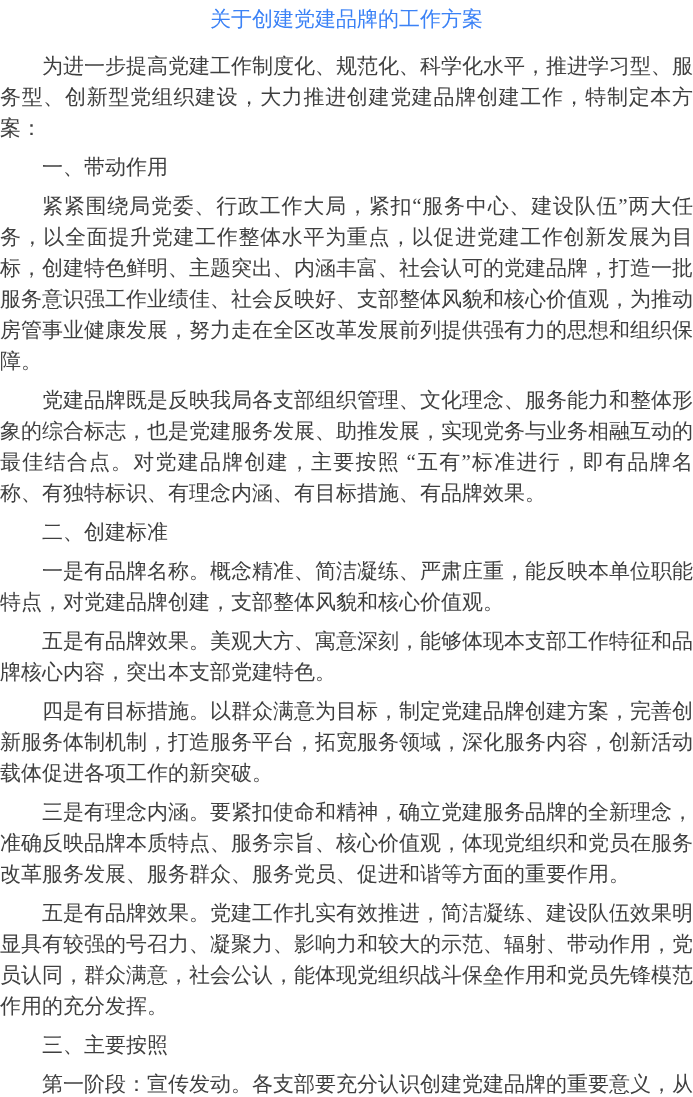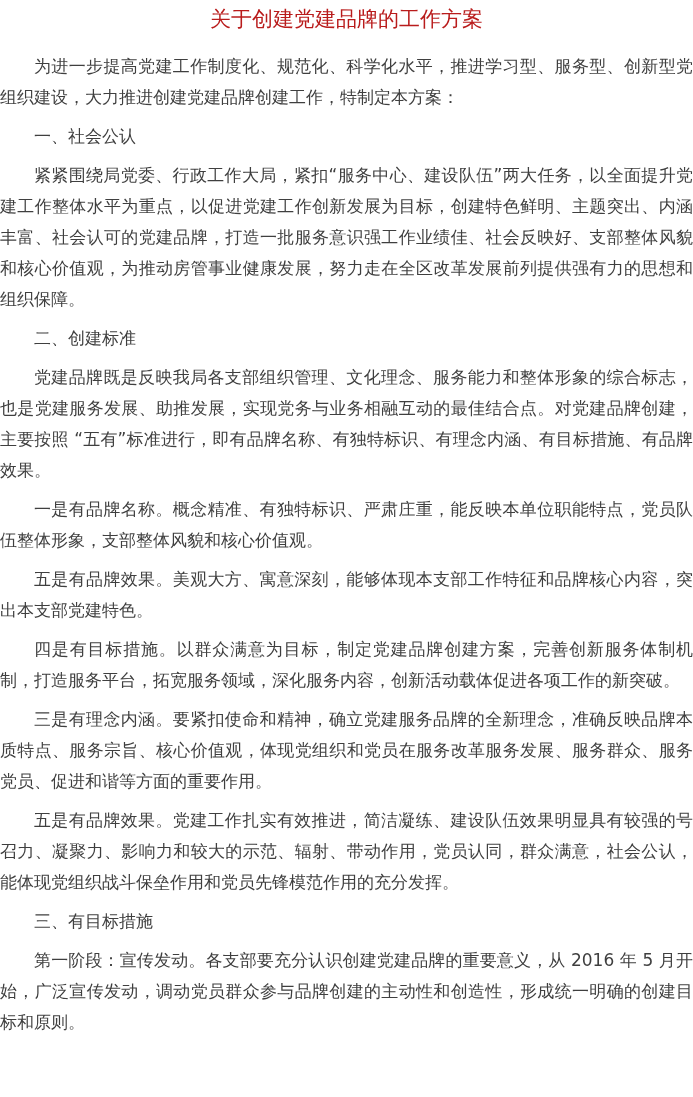--- a/index.html
+++ b/index.html
@@ -15,44 +15,45 @@
     background: #ffffff;
     color: #3f3f3f;
     font-family: "DejaVu Sans", "Liberation Sans", sans-serif;
   }
   .doc-title {
     margin: 4px 0 16px 0;
     font-size: 21px;
     font-weight: normal;
     line-height: 31px;
     text-align: center;
-    color: #b91c1c;
+    color: #3b82f6;
   }
   .para {
     margin: 0 0 8px 0;
-    font-size: 17px;
+    font-size: 21px;
     line-height: 31px;
     text-align: justify;
     text-indent: 2em;
     word-break: break-all;
     color: #3f3f3f;
+    font-family: Liberation Serif, serif;
   }
 </style>
 </head>
 <body>
 
 <div class="page">
   <h1 class="doc-title">关于创建党建品牌的工作方案</h1>
 
   <p class="para">为进一步提高党建工作制度化、规范化、科学化水平，推进学习型、服务型、创新型党组织建设，大力推进创建党建品牌创建工作，特制定本方案：</p>
-  <p class="para">一、社会公认</p>
+  <p class="para">一、带动作用</p>
   <p class="para">紧紧围绕局党委、行政工作大局，紧扣“服务中心、建设队伍”两大任务，以全面提升党建工作整体水平为重点，以促进党建工作创新发展为目标，创建特色鲜明、主题突出、内涵丰富、社会认可的党建品牌，打造一批服务意识强工作业绩佳、社会反映好、支部整体风貌和核心价值观，为推动房管事业健康发展，努力走在全区改革发展前列提供强有力的思想和组织保障。</p>
+  <p class="para">党建品牌既是反映我局各支部组织管理、文化理念、服务能力和整体形象的综合标志，也是党建服务发展、助推发展，实现党务与业务相融互动的最佳结合点。对党建品牌创建，主要按照 “五有”标准进行，即有品牌名称、有独特标识、有理念内涵、有目标措施、有品牌效果。</p>
   <p class="para">二、创建标准</p>
-  <p class="para">党建品牌既是反映我局各支部组织管理、文化理念、服务能力和整体形象的综合标志，也是党建服务发展、助推发展，实现党务与业务相融互动的最佳结合点。对党建品牌创建，主要按照 “五有”标准进行，即有品牌名称、有独特标识、有理念内涵、有目标措施、有品牌效果。</p>
-  <p class="para">一是有品牌名称。概念精准、有独特标识、严肃庄重，能反映本单位职能特点，党员队伍整体形象，支部整体风貌和核心价值观。</p>
+  <p class="para">一是有品牌名称。概念精准、简洁凝练、严肃庄重，能反映本单位职能特点，对党建品牌创建，支部整体风貌和核心价值观。</p>
   <p class="para">五是有品牌效果。美观大方、寓意深刻，能够体现本支部工作特征和品牌核心内容，突出本支部党建特色。</p>
   <p class="para">四是有目标措施。以群众满意为目标，制定党建品牌创建方案，完善创新服务体制机制，打造服务平台，拓宽服务领域，深化服务内容，创新活动载体促进各项工作的新突破。</p>
   <p class="para">三是有理念内涵。要紧扣使命和精神，确立党建服务品牌的全新理念，准确反映品牌本质特点、服务宗旨、核心价值观，体现党组织和党员在服务改革服务发展、服务群众、服务党员、促进和谐等方面的重要作用。</p>
   <p class="para">五是有品牌效果。党建工作扎实有效推进，简洁凝练、建设队伍效果明显具有较强的号召力、凝聚力、影响力和较大的示范、辐射、带动作用，党员认同，群众满意，社会公认，能体现党组织战斗保垒作用和党员先锋模范作用的充分发挥。</p>
-  <p class="para">三、有目标措施</p>
+  <p class="para">三、主要按照</p>
   <p class="para">第一阶段：宣传发动。各支部要充分认识创建党建品牌的重要意义，从 2016 年 5 月开始，广泛宣传发动，调动党员群众参与品牌创建的主动性和创造性，形成统一明确的创建目标和原则。</p>
 
 </div>
 
 </body></html>

